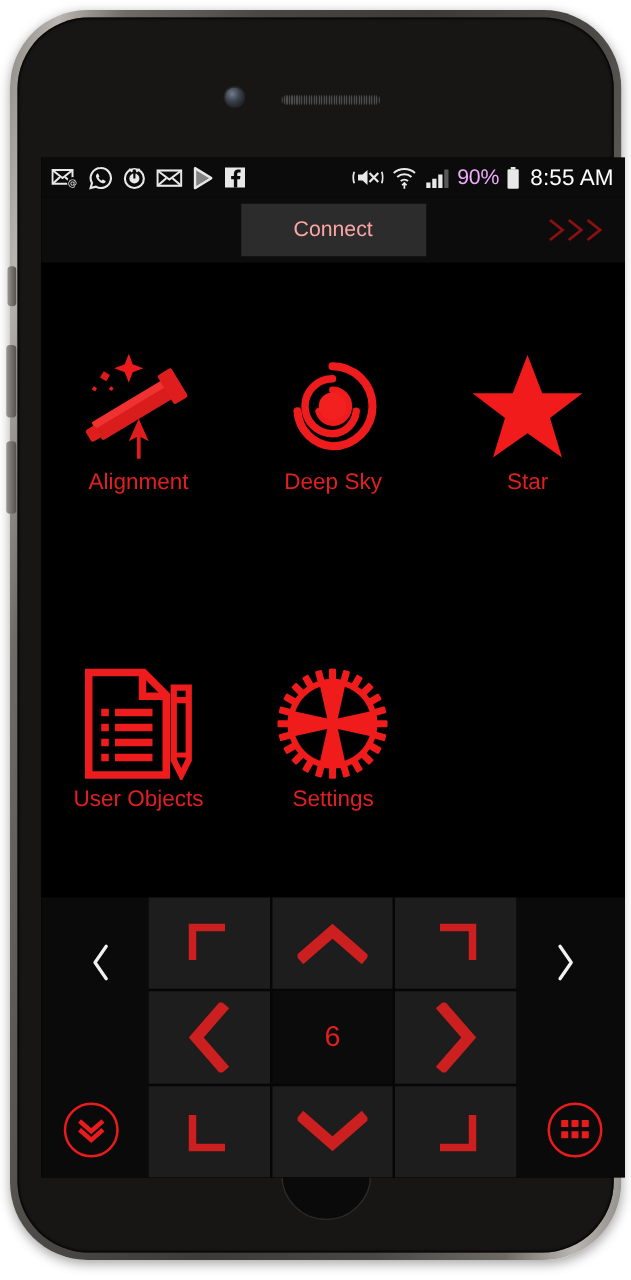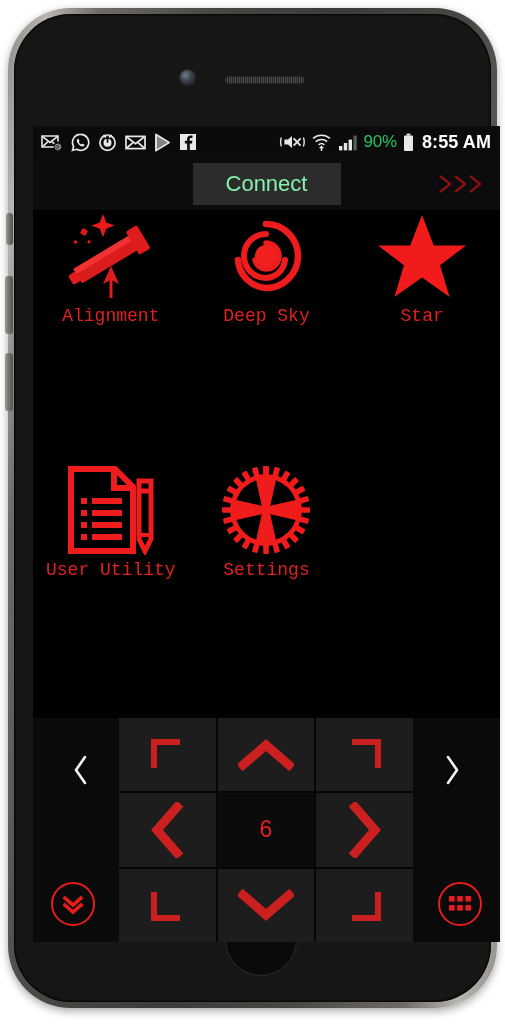--- a/index.html
+++ b/index.html
@@ -84,37 +84,37 @@
     align-items: center;
     justify-content: space-between;
     padding: 0 9px 0 8px;
     background: #0b0b0b;
     color: #e9e9e9;
   }
   #status-left, #status-right { display: flex; align-items: center; }
   #status-left  { gap: 8px; }
   #status-right { gap: 6px; }
   .sicon { display: block; }
-  #battery-percent { font-size: 17px; letter-spacing: -.2px; color: #22c55e; }
-  #status-clock { font-size: 18px; letter-spacing: .1px; color: #fff; margin-left: 2px; font-weight: bold; }
+  #battery-percent { font-size: 17px; letter-spacing: -.2px; color: #f0abfc; }
+  #status-clock { font-size: 18px; letter-spacing: .1px; color: #fff; margin-left: 2px; }
 
   
   #connect-bar {
     position: relative;
     height: 52px;
     background: #0c0c0c;
     display: flex;
     align-items: center;
     justify-content: center;
   }
   #connect-button {
     width: 148px; height: 42px;
     background: #2c2c2c;
-    color: #86efac;
-    font-size: 22px;
+    color: #fca5a5;
+    font-size: 17px;
     display: flex; align-items: center; justify-content: center;
     border: none; cursor: pointer;
     font-family: "Liberation Sans", sans-serif;
   }
   #forward-chevrons {
     position: absolute; right: 10px; top: 50%;
     transform: translateY(-50%);
     display: flex; align-items: center;
   }
 
@@ -125,25 +125,25 @@
     display: grid;
     grid-template-columns: repeat(3, 1fr);
     grid-template-rows: repeat(2, 1fr);
     align-items: center;
     justify-items: center;
   }
   .grid-tile {
     display: flex;
     flex-direction: column;
     align-items: center;
+    justify-content: center;
     gap: 4px;
     cursor: pointer;
     width: 100%;
     height: 100%;
-    font-family: Liberation Mono, monospace;
   }
   .tile-icon { display: flex; align-items: center; justify-content: center;
                height: 92px; }
   .tile-label {
     color: #e02020;
     font-size: 18px;
     text-align: center;
     white-space: nowrap;
   }
 
@@ -344,21 +344,21 @@
                 <rect x="18" y="57" width="6" height="6"></rect>
                 <rect x="29" y="57" width="30" height="6"></rect>
                 <rect x="18" y="69" width="6" height="6"></rect>
                 <rect x="29" y="69" width="30" height="6"></rect>
               </g>
               <path d="M76 16 h12 v58 l-6 12 -6-12 z" fill="none" stroke="#ee1c1c" stroke-width="5"></path>
               <path d="M76 26 h12" stroke="#ee1c1c" stroke-width="5"></path>
               <path d="M77 70 h10" stroke="#ee1c1c" stroke-width="4"></path>
             </svg>
           </div>
-          <div class="tile-label">User Utility</div>
+          <div class="tile-label">User Objects</div>
         </div>
 
         <div class="grid-tile">
           <div class="tile-icon">
             <svg width="92" height="92" viewBox="0 0 92 92">
               <g fill="#f01c1c">
                 <circle cx="46" cy="46" r="36"></circle>
                 <g id="teeth">
                   <rect x="43.2" y="2" width="5.6" height="12" rx="1"></rect>
                 </g>

